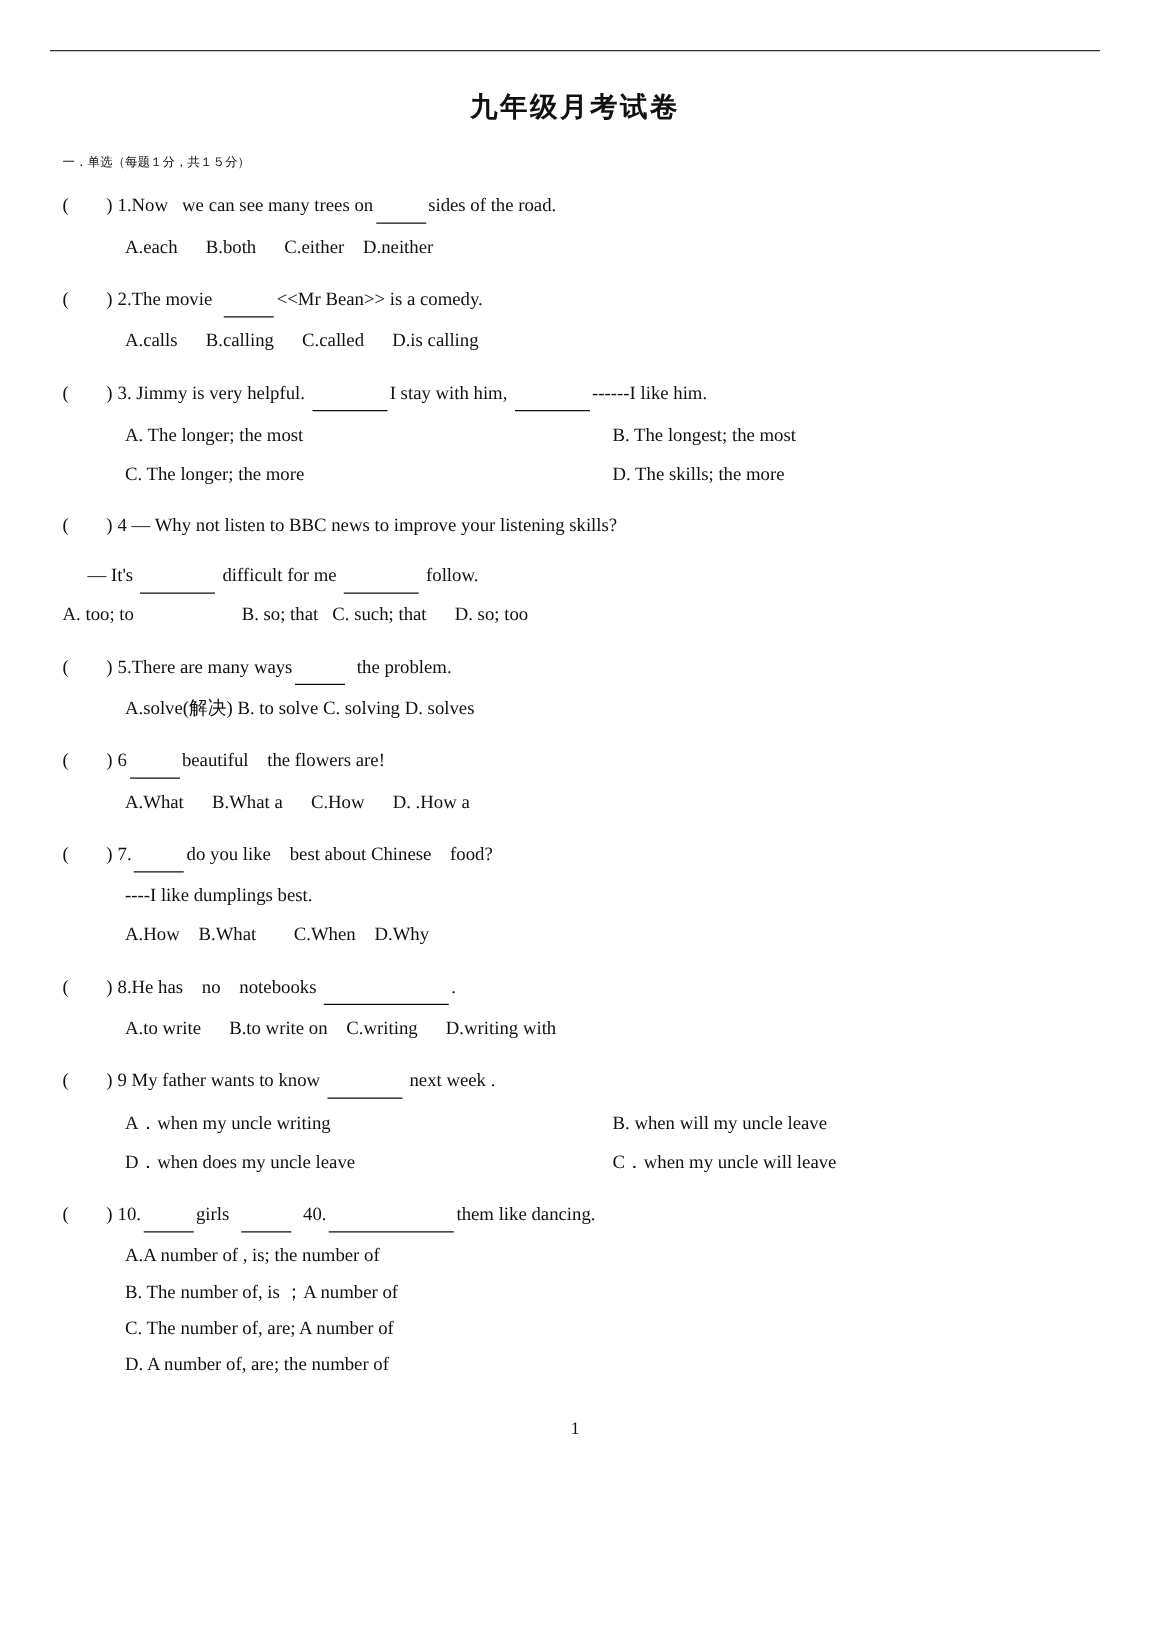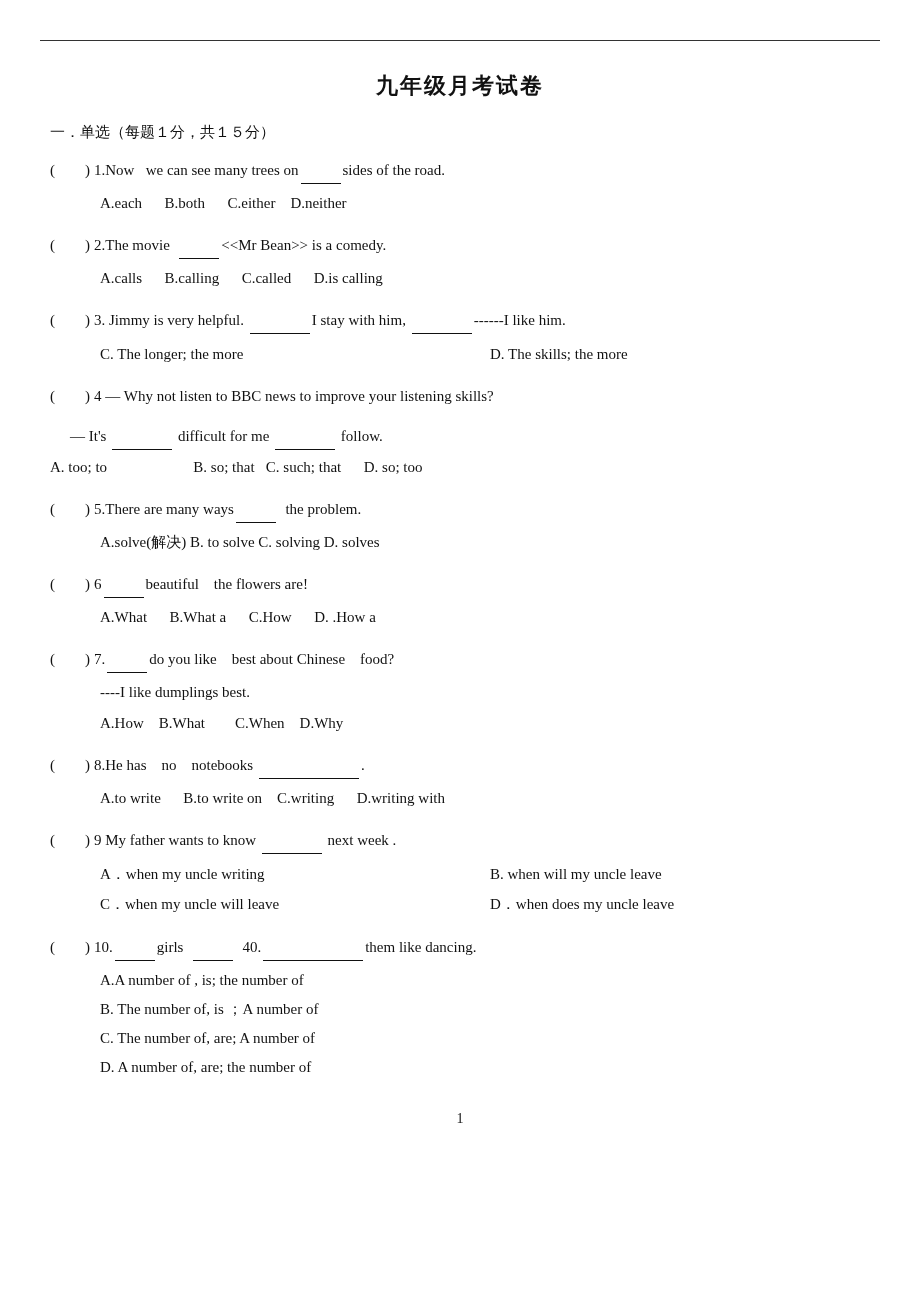--- a/index.html
+++ b/index.html
@@ -26,21 +26,21 @@
     }
     .title {
       text-align: center;
       font-size: 22px;
       font-weight: bold;
       margin-bottom: 22px;
       letter-spacing: 2px;
       font-family: Liberation Mono, monospace;
     }
     .section-header {
-      font-size: 15px;
+      font-size: 10px;
       margin-bottom: 14px;
       padding-left: 10px;
     }
     .question-block {
       margin-bottom: 14px;
       padding-left: 10px;
     }
     .question-line {
       display: flex;
       align-items: baseline;
@@ -130,20 +130,24 @@
   </div>
 
   <div class="question-block">
     <div class="question-line">
       <span class="paren">(　　)</span>
       <span class="question-text">
         3. Jimmy is very helpful. <span class="blank">&nbsp;&nbsp;&nbsp;&nbsp;&nbsp;&nbsp;</span>I stay with him, <span class="blank">&nbsp;&nbsp;&nbsp;&nbsp;&nbsp;&nbsp;</span>------I like him.
       </span>
     </div>
     <div class="two-col-options">
+      <span class="col">A. The longer; the most</span>
+      <span class="col">B. The longest; the most</span>
+    </div>
+    <div class="two-col-options">
       <span class="col">C. The longer; the more</span>
       <span class="col">D. The skills; the more</span>
     </div>
   </div>
 
   <div class="question-block">
     <div class="question-line">
       <span class="paren">(　　)</span>
       <span class="question-text">
         4 — Why not listen to BBC news to improve your listening skills?
@@ -213,22 +217,22 @@
       <span class="paren">(　　)</span>
       <span class="question-text">
         9 My father wants to know <span class="blank">&nbsp;&nbsp;&nbsp;&nbsp;&nbsp;&nbsp;&nbsp;&nbsp;&nbsp;</span> next week .
       </span>
     </div>
     <div class="two-col-options">
       <span class="col">A．when my uncle writing</span>
       <span class="col">B. when will my uncle leave</span>
     </div>
     <div class="two-col-options">
+      <span class="col">D．when does my uncle leave</span>
       <span class="col">C．when my uncle will leave</span>
-      <span class="col">D．when does my uncle leave</span>
     </div>
   </div>
 
   <div class="question-block">
     <div class="question-line">
       <span class="paren">(　　)</span>
       <span class="question-text">
         10.<span class="blank blank-short">&nbsp;&nbsp;&nbsp;&nbsp;</span>girls &nbsp;<span class="blank blank-short">&nbsp;&nbsp;&nbsp;&nbsp;</span>&nbsp; 40.<span class="blank blank-long">&nbsp;&nbsp;&nbsp;&nbsp;&nbsp;&nbsp;&nbsp;&nbsp;&nbsp;&nbsp;</span>them like dancing.
       </span>
     </div>

